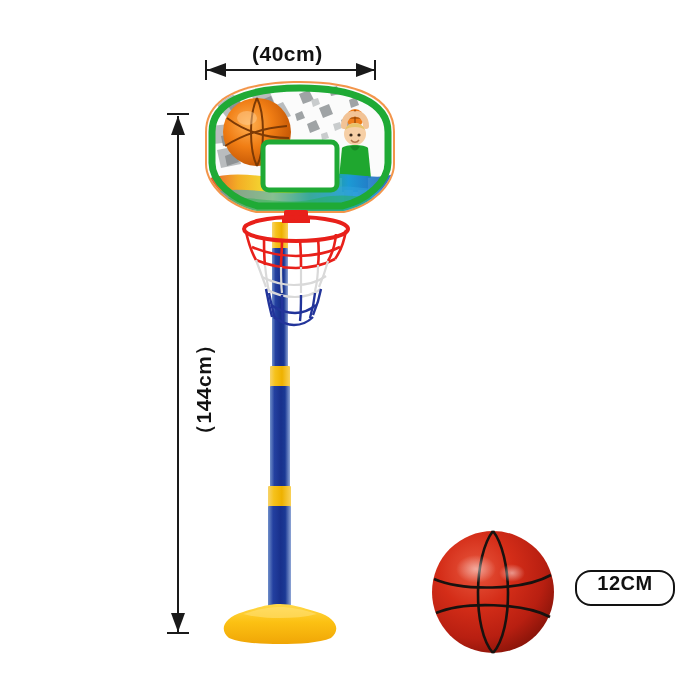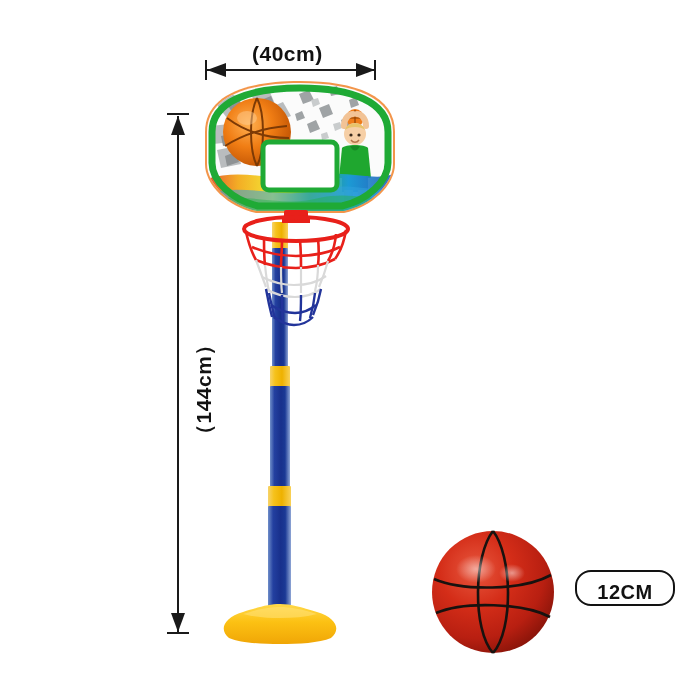--- a/index.html
+++ b/index.html
@@ -132,21 +132,21 @@
   #ball-label {
     position: absolute;
     left: 575px;
     top: 570px;
     width: 96px;
     height: 32px;
     border: 2px solid #121212;
     border-radius: 16px;
     background: #ffffff;
     display: flex;
-    align-items: flex-end;
+    align-items: flex-start;
     justify-content: center;
   }
   #ball-label span {
     font-size: 20px;
     font-weight: bold;
     color: #121212;
     letter-spacing: 0.5px;
   }
 </style>
 </head>

